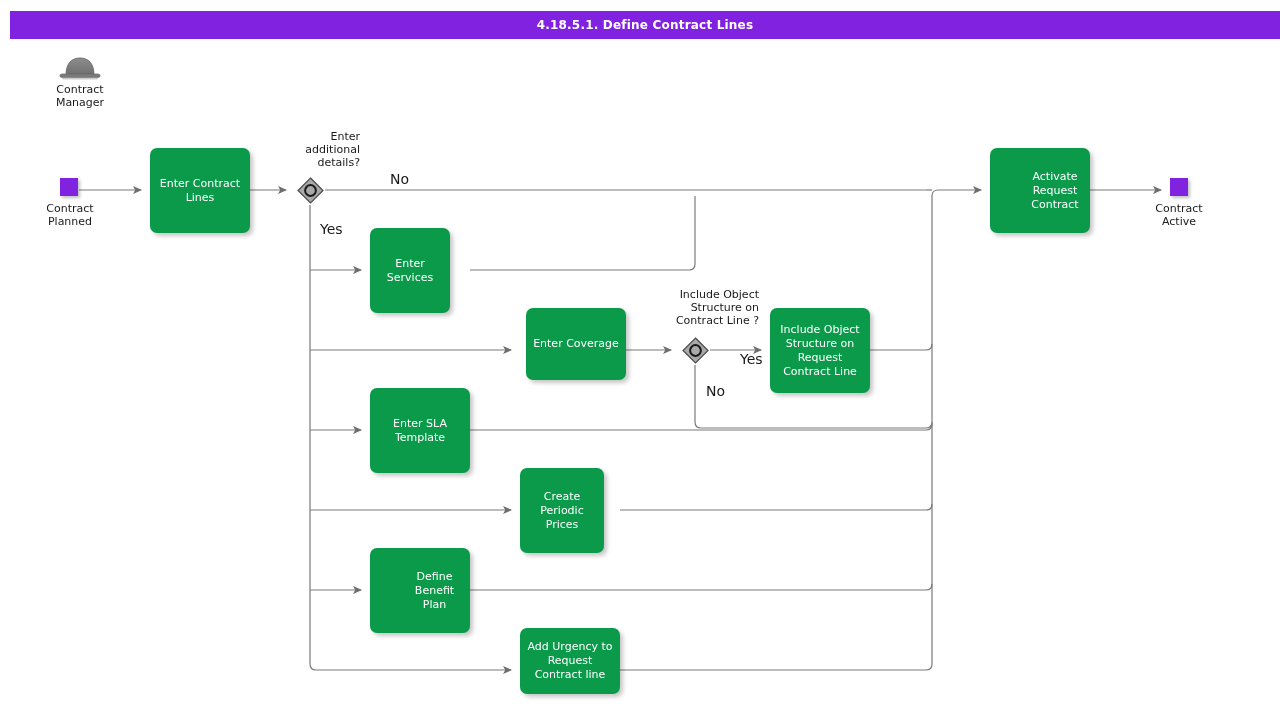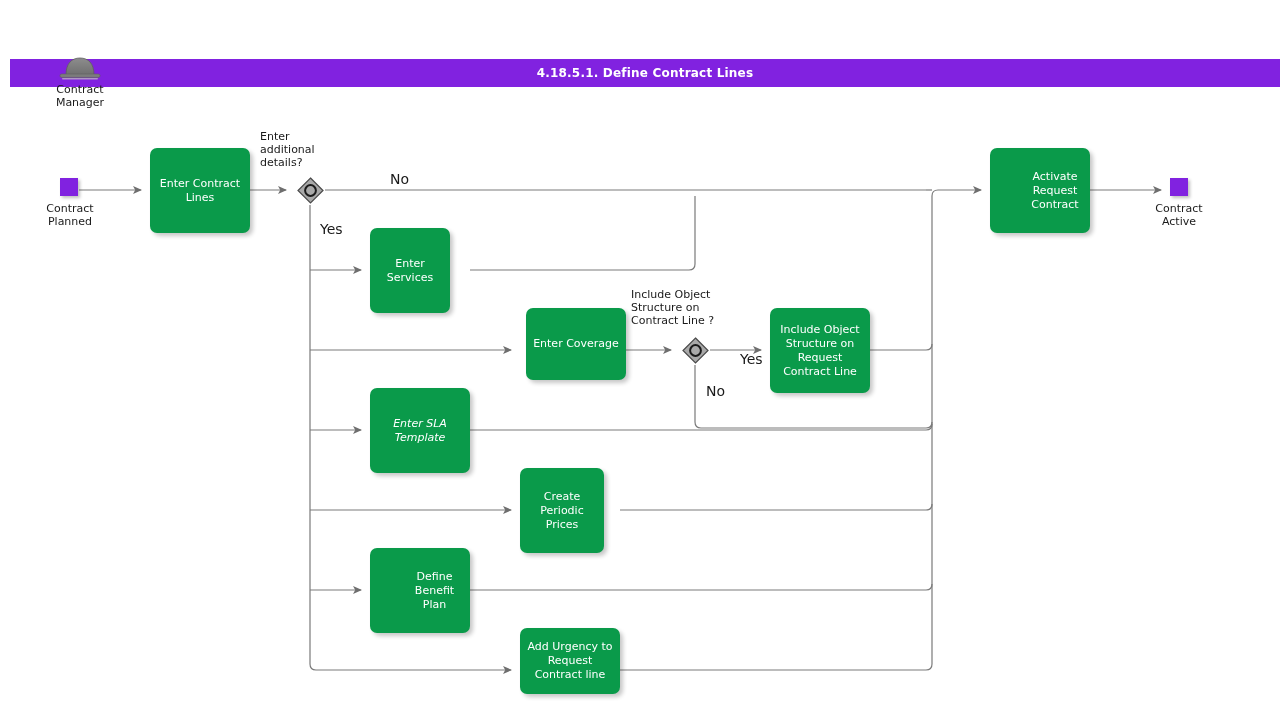--- a/index.html
+++ b/index.html
@@ -19,21 +19,20 @@
   #title-bar {
     position: absolute;
     left: 10px;
     top: 11px;
     width: 1270px;
     height: 28px;
     background: #8122E0;
     display: flex;
     align-items: center;
     justify-content: center;
-    margin-top: 48px;
   }
   #title-bar .title-text {
     color: #ffffff;
     font-size: 12px;
     font-weight: bold;
     font-family: "DejaVu Sans", sans-serif;
     letter-spacing: 0.2px;
   }
 
   
@@ -111,21 +110,21 @@
   .gateway {
     position: absolute;
     width: 30px;
     height: 30px;
   }
   .gateway-label {
     position: absolute;
     font-size: 11px;
     line-height: 13px;
     color: #1a1a1a;
-    text-align: left;
+    text-align: right;
     white-space: pre-line;
     font-family: "DejaVu Sans", sans-serif;
   }
 
   
   .flow-label {
     position: absolute;
     font-size: 14px;
     line-height: 13px;
     color: #1a1a1a;
@@ -248,21 +247,21 @@
 </div>
 
 <div class="task" style="left:370px; top:228px; width:80px; height:85px;">
   <span class="task-label">Enter Services</span>
 </div>
 
 <div class="task" style="left:526px; top:308px; width:100px; height:72px;justify-content:center;">
   <span class="task-label">Enter Coverage</span>
 </div>
 
-<div class="task" style="left:370px; top:388px; width:100px; height:85px;font-style:italic;">
+<div class="task" style="left:370px; top:388px; width:100px; height:85px;">
   <span class="task-label">Enter SLA
 Template</span>
 </div>
 
 <div class="task" style="left:520px; top:468px; width:84px; height:85px;">
   <span class="task-label">Create Periodic
 Prices</span>
 </div>
 
 <div class="task" style="left:370px; top:548px; width:100px; height:85px;padding-left:35px;">

